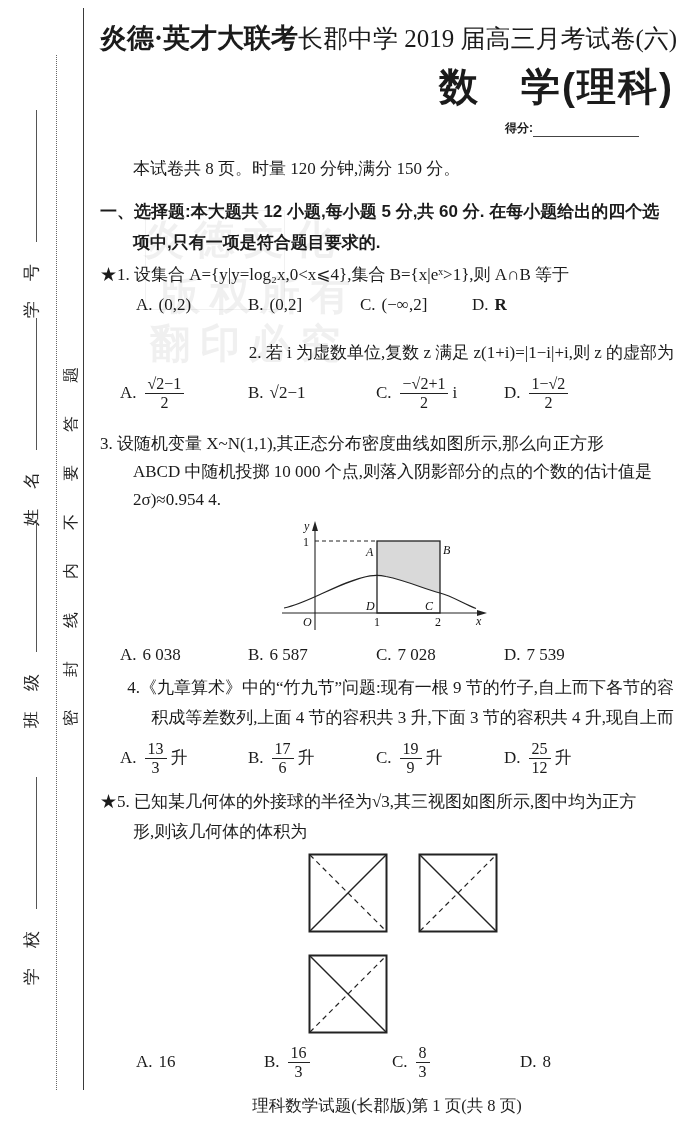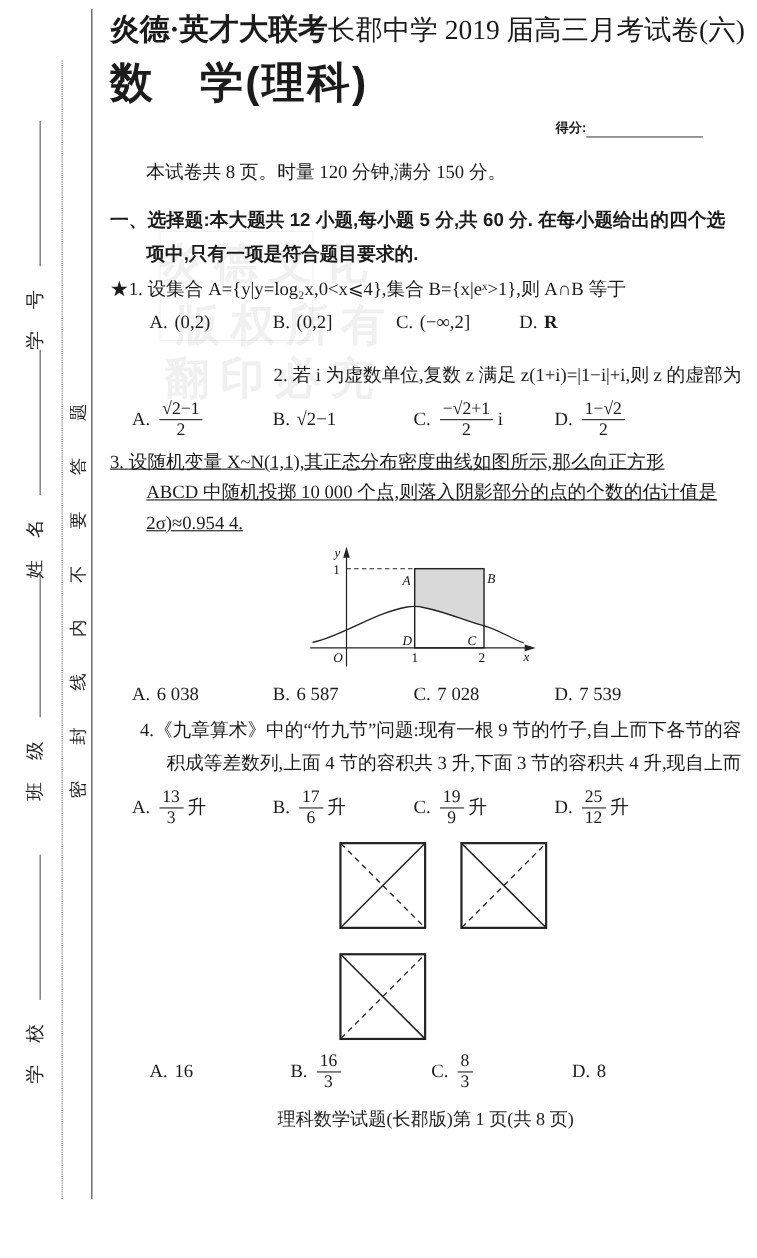--- a/index.html
+++ b/index.html
@@ -26,23 +26,23 @@
     color:#222; }
 
   
   .wm { position:absolute; font-size:40px; font-weight:bold; letter-spacing:10px;
     color:rgba(60,60,60,0.08); white-space:nowrap; }
   .wm-box { position:absolute; left:145px; top:210px; width:140px; height:100px;
     border:1px solid rgba(60,60,60,0.07); }
 
   
   .content { position:absolute; left:100px; top:0; width:574px; }
-  .title1 { margin-top:8px; font-size:25px; text-align:center; white-space:nowrap; }
+  .title1 { margin-top:20px; font-size:25px; text-align:center; white-space:nowrap; }
   .title1 .brand { font-weight:bold; font-size:27px; }
-  .title2 { margin-top:4px; text-align:left; white-space:nowrap;
+  .title2 { margin-top:4px; text-align:right; white-space:nowrap;
     font-family:"Liberation Sans","DejaVu Sans",sans-serif;
     font-size:39px; font-weight:bold; letter-spacing:2px; }
   .score-row { margin-top:6px; margin-left:405px; height:26px;
     font-family:"Liberation Sans","DejaVu Sans",sans-serif;
     font-size:12px; font-weight:bold; }
   .score-row .score-blank { display:inline-block; width:106px; height:17px;
     border-bottom:1.5px solid #444; vertical-align:bottom; }
   .intro { margin-top:9px; padding-left:33px; font-size:17px; line-height:28px; }
 
   .sec { margin-top:13px; font-family:"Liberation Sans","DejaVu Sans",sans-serif;
@@ -168,21 +168,21 @@
         </span>
       <span class="opt">
           <span class="olabel">D.</span>
           <span class="frac">
             <span class="fn">1−√2</span>
             <span class="fd">2</span>
           </span>
         </span>
     </div>
 
-    <div style="margin-top:0;text-decoration:underline;">
+    <div style="margin-top:12px;">
       <div class="qline tight"><span>3.</span> <span>设随机变量 X~N(1,1),其正态分布密度曲线如图所示,那么向正方形</span></div>
       <div class="qline tight ind">ABCD 中随机投掷 10 000 个点,则落入阴影部分的点的个数的估计值是</div>
       <div class="qline tight ind">2σ)≈0.954 4.</div>
     </div>
 
     <div class="fig1">
       <svg width="215" height="120" viewBox="0 0 215 120">
 
         <path d="M97,23 L160,23 L160,75 C144,71 128,63 106,58.5 C102,57.6 99,57.2 97,57 Z" fill="#d9d9d9" stroke="none"></path>
 
@@ -261,20 +261,24 @@
       <span class="opt">
           <span class="olabel">D.</span>
           <span class="frac">
             <span class="fn">25</span>
             <span class="fd">12</span>
           </span>
           <span class="suffix">升</span>
         </span>
     </div>
 
+    <div style="margin-top:4px;">
+      <div class="qline"><span class="qstar">★</span><span>5.</span> <span>已知某几何体的外接球的半径为√3,其三视图如图所示,图中均为正方</span></div>
+      <div class="qline ind">形,则该几何体的体积为</div>
+    </div>
 
     <div class="fig2">
       <svg class="sq sq1" viewBox="0 0 80 80">
         <rect x="1.5" y="1.5" width="77" height="77" fill="none" stroke="#222" stroke-width="2"></rect>
         <line x1="2" y1="78" x2="78" y2="2" stroke="#222" stroke-width="1.4"></line>
         <line x1="2" y1="2" x2="78" y2="78" stroke="#222" stroke-width="1.2" stroke-dasharray="5,4"></line>
       </svg>
       <svg class="sq sq2" viewBox="0 0 80 80">
         <rect x="1.5" y="1.5" width="77" height="77" fill="none" stroke="#222" stroke-width="2"></rect>
         <line x1="2" y1="2" x2="78" y2="78" stroke="#222" stroke-width="1.4"></line>

